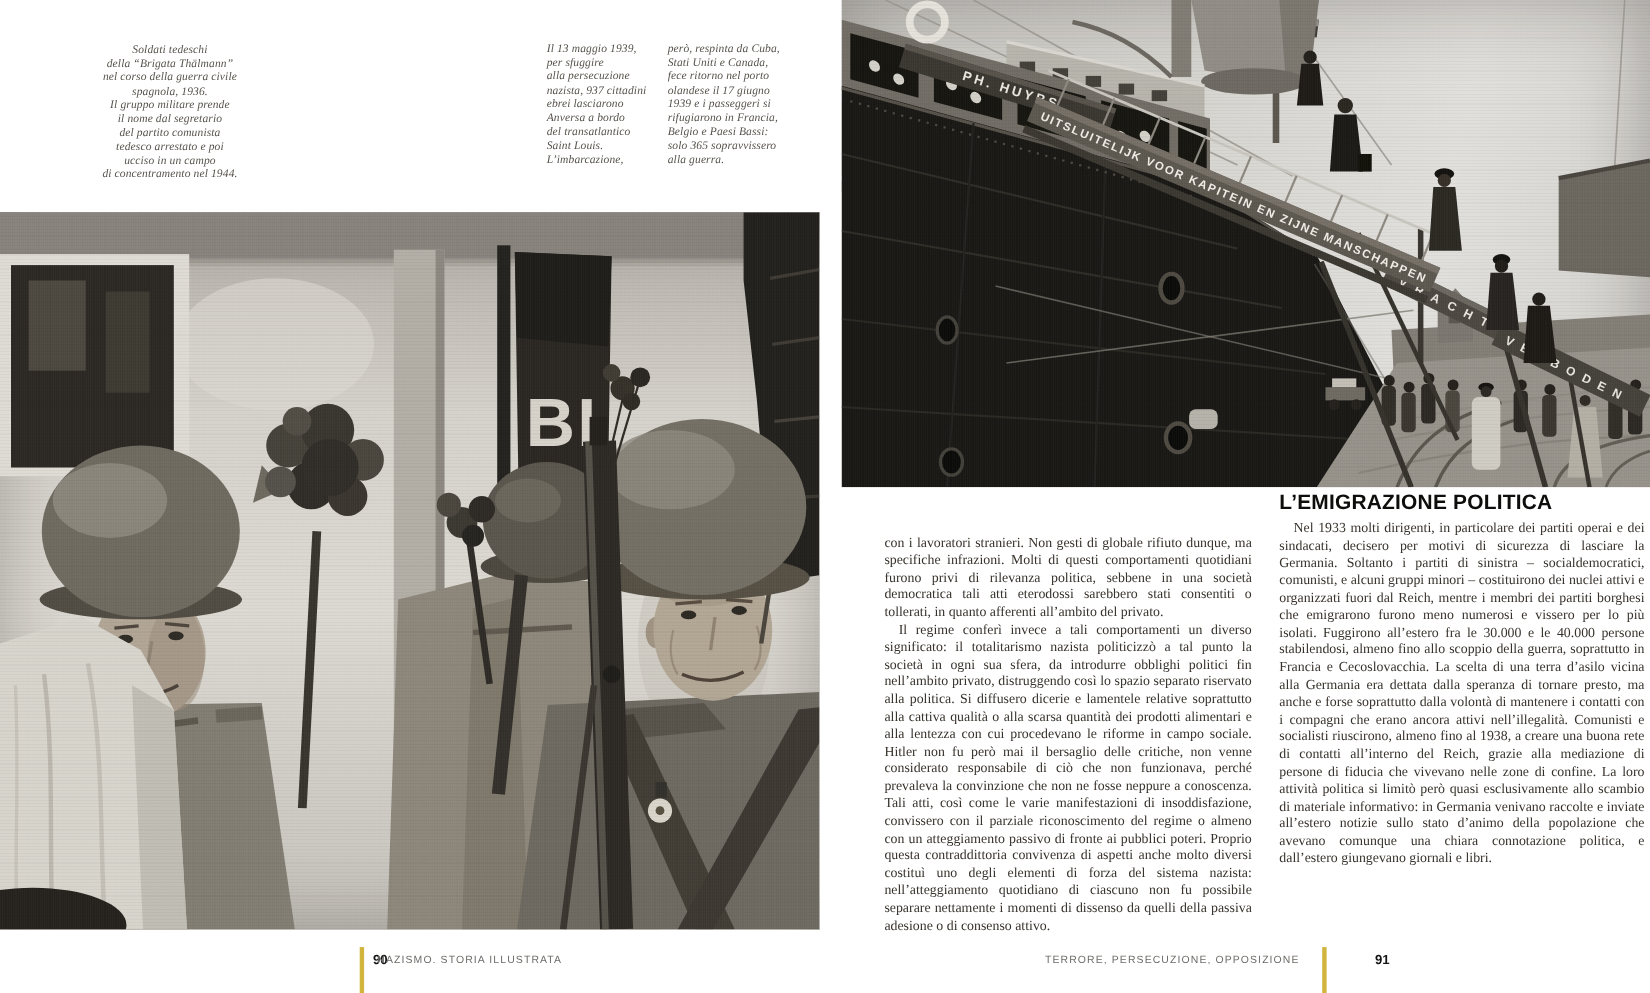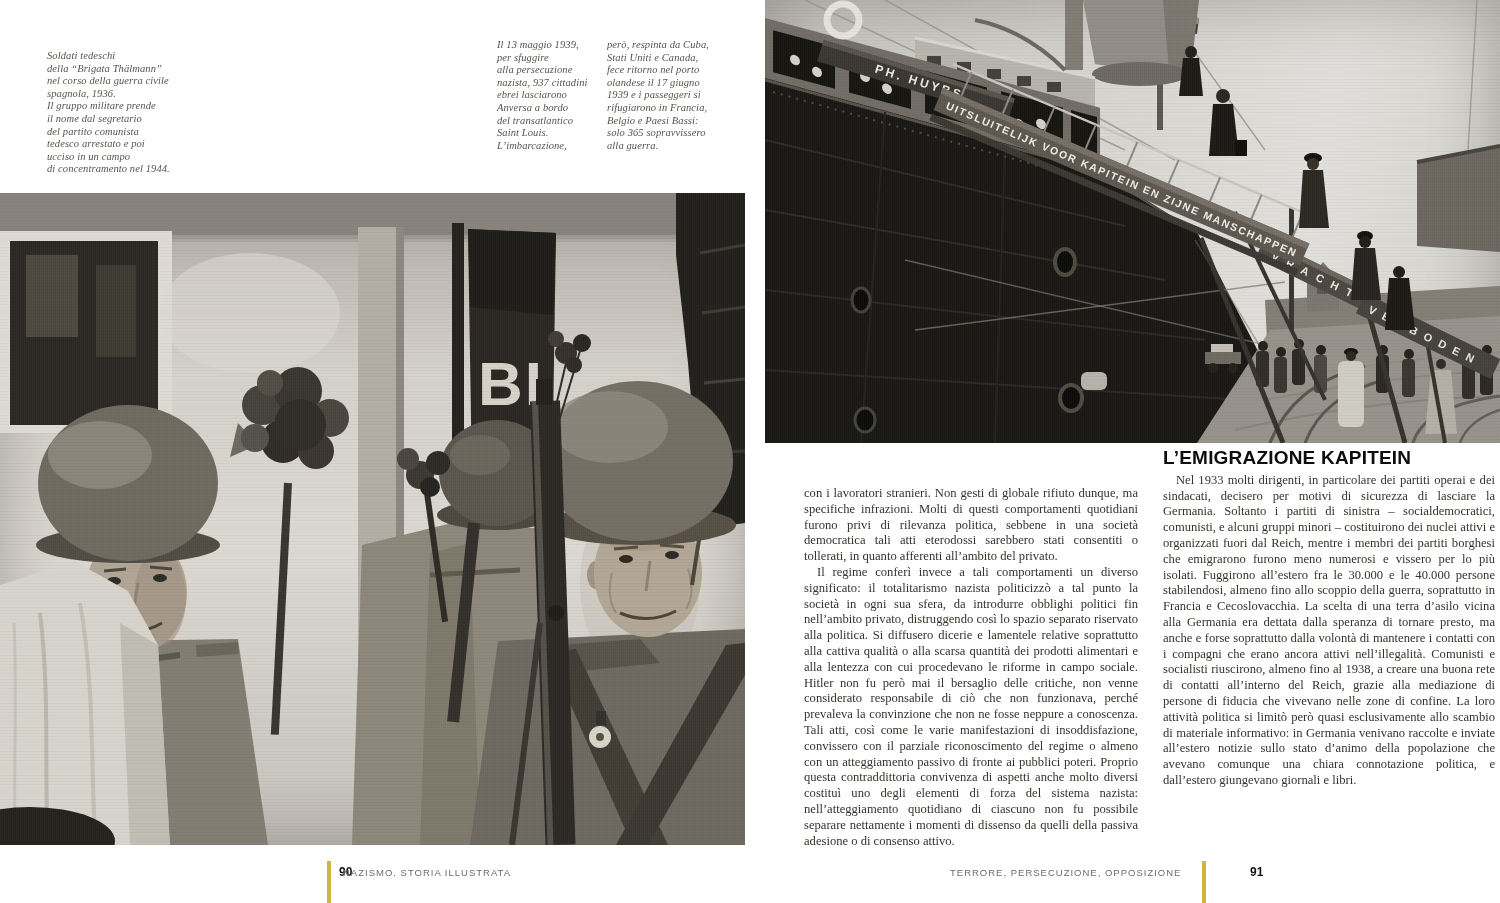--- a/index.html
+++ b/index.html
@@ -33,21 +33,21 @@
       repeating-linear-gradient(90deg, rgba(255,255,255,.025) 0 1px, rgba(0,0,0,0) 1px 2px);}
   #photo-brigade{left:0;top:193px;width:745px;height:652px;
     background:linear-gradient(180deg,#8d8982 0%,#b9b5ae 7%,#d5d2cb 28%,#dcd9d2 55%,#cfccc5 80%,#c6c3bc 100%);}
   #photo-ship{left:765px;top:0;width:735px;height:443px;
     background:linear-gradient(100deg,#c7c5c0 0%,#d6d4cf 40%,#e1dfdb 72%,#d3d1cc 100%);}
   svg text{font-family:"Liberation Sans", sans-serif;font-weight:bold;}
 </style>
 </head>
 <body>
 
-<div class="abs caption" style="left:47px;top:50px;width:215px;">Soldati tedeschi
+<div class="abs caption" style="left:47px;top:40px;width:215px;text-align:center;">Soldati tedeschi
 della “Brigata Thälmann”
 nel corso della guerra civile
 spagnola, 1936.
 Il gruppo militare prende
 il nome dal segretario
 del partito comunista
 tedesco arrestato e poi
 ucciso in un campo
 di concentramento nel 1944.</div>
 <div class="abs caption" style="left:497px;top:39px;width:102px;">Il 13 maggio 1939,
@@ -406,21 +406,21 @@
 </svg>
 <div class="grain"></div>
 </div>
 
 <div class="abs col" style="left:804px;top:486px;width:334px;">
   <p>con i lavoratori stranieri. Non gesti di globale rifiuto dunque, ma specifiche infrazioni. Molti di questi comportamenti quotidiani furono privi di rilevanza politica, sebbene in una società democratica tali atti eterodossi sarebbero stati consentiti o tollerati, in quanto afferenti all’ambito del privato.</p>
   <p class="indent">Il regime conferì invece a tali comportamenti un diverso significato: il totalitarismo nazista politicizzò a tal punto la società in ogni sua sfera, da introdurre obblighi politici fin nell’ambito privato, distruggendo così lo spazio separato riservato alla politica. Si diffusero dicerie e lamentele relative soprattutto alla cattiva qualità o alla scarsa quantità dei prodotti alimentari e alla lentezza con cui procedevano le riforme in campo sociale. Hitler non fu però mai il bersaglio delle critiche, non venne considerato responsabile di ciò che non funzionava, perché prevaleva la convinzione che non ne fosse neppure a conoscenza. Tali atti, così come le varie manifestazioni di insoddisfazione, convissero con il parziale riconoscimento del regime o almeno con un atteggiamento passivo di fronte ai pubblici poteri. Proprio questa contraddittoria convivenza di aspetti anche molto diversi costituì uno degli elementi di forza del sistema nazista: nell’atteggiamento quotidiano di ciascuno non fu possibile separare nettamente i momenti di dissenso da quelli della passiva adesione o di consenso attivo.</p>
 </div>
 
 <div class="abs col" style="left:1163px;top:450px;width:332px;">
-  <h2 class="heading">L’EMIGRAZIONE KAPITEIN</h2>
+  <h2 class="heading">L’EMIGRAZIONE POLITICA</h2>
   <p class="indent">Nel 1933 molti dirigenti, in particolare dei partiti operai e dei sindacati, decisero per motivi di sicurezza di lasciare la Germania. Soltanto i partiti di sinistra – socialdemocratici, comunisti, e alcuni gruppi minori – costituirono dei nuclei attivi e organizzati fuori dal Reich, mentre i membri dei partiti borghesi che emigrarono furono meno numerosi e vissero per lo più isolati. Fuggirono all’estero fra le 30.000 e le 40.000 persone stabilendosi, almeno fino allo scoppio della guerra, soprattutto in Francia e Cecoslovacchia. La scelta di una terra d’asilo vicina alla Germania era dettata dalla speranza di tornare presto, ma anche e forse soprattutto dalla volontà di mantenere i contatti con i compagni che erano ancora attivi nell’illegalità. Comunisti e socialisti riuscirono, almeno fino al 1938, a creare una buona rete di contatti all’interno del Reich, grazie alla mediazione di persone di fiducia che vivevano nelle zone di confine. La loro attività politica si limitò però quasi esclusivamente allo scambio di materiale informativo: in Germania venivano raccolte e inviate all’estero notizie sullo stato d’animo della popolazione che avevano comunque una chiara connotazione politica, e dall’estero giungevano giornali e libri.</p>
 </div>
 
 <span class="abs folio" style="left:303px;top:865px;">90</span>
 <div class="abs vbar" style="left:327px;top:861px;background:#d2b53c;"></div>
 <span class="abs footer-label" style="left:343px;top:867px;">NAZISMO. STORIA ILLUSTRATA</span>
 
 <div class="abs footer-label" style="left:950px;top:867px;width:238px;">TERRORE, PERSECUZIONE, OPPOSIZIONE</div>
 <div class="abs vbar" style="left:1202px;top:861px;background:#d2b53c;"></div>
 <span class="abs folio" style="left:1214px;top:865px;">91</span>

